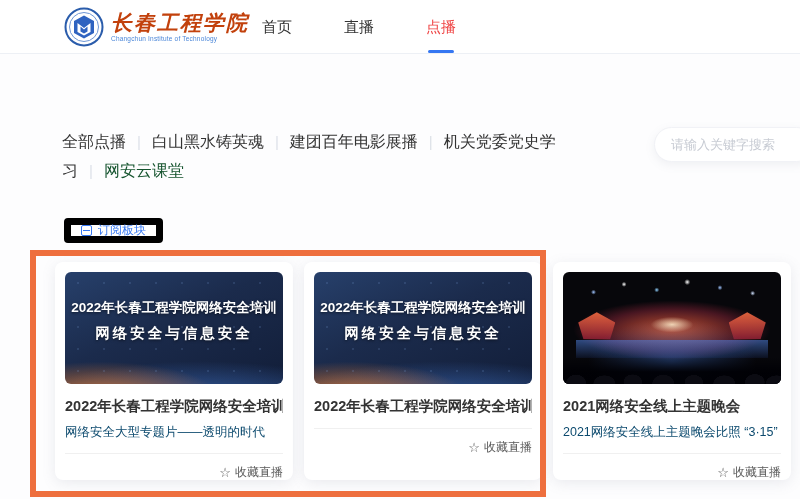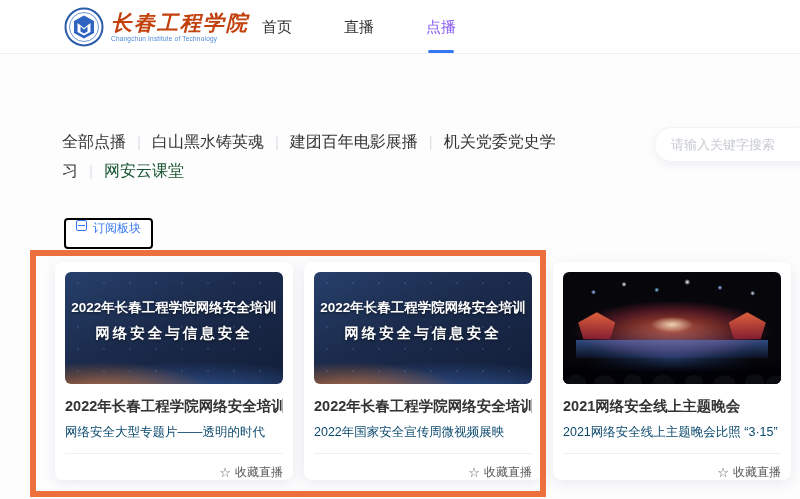--- a/index.html
+++ b/index.html
@@ -11,44 +11,44 @@
 
   
   .header { position:absolute; top:0; left:0; width:800px; height:54px;
     background:#fff; border-bottom:1px solid #edf0f5; }
   .logo { position:absolute; left:64px; top:7px; display:flex; align-items:center; gap:7px; cursor:pointer; }
   .logo svg { display:block; }
   .logo-cn { font-size:21px; font-weight:bold; font-style:italic; color:#c2410c; letter-spacing:2px; line-height:22px; }
   .logo-en { font-size:6.5px; color:#4a86d8; letter-spacing:.2px; margin-top:1px; }
   .nav { position:absolute; left:259px; top:0; height:54px; display:flex; align-items:stretch; gap:46px; }
   .nav-item { display:flex; align-items:center; font-size:15px; color:#333; cursor:pointer; position:relative; padding:0 3px; }
-  .nav-item.active { color:#8b5cf6;text-align:center; }
+  .nav-item.active { color:#ef4444;text-align:center; }
   .nav-item.active .underline { position:absolute; left:50%; transform:translateX(-50%);
     bottom:1px; width:26px; height:3px; border-radius:2px; background:#3577F2; }
 
   
   .filters { position:absolute; left:62px; top:127px; width:530px;
     font-size:16px; line-height:29px; }
   .filter-item { color:#333; cursor:pointer;margin-top:28px; }
   .filter-item.active { color:#14532d; }
   .filter-sep { color:#dde1e8; margin:0 11px; font-size:15px; }
 
   
   .search { position:absolute; right:-14px; top:127px; width:160px; height:35px;
     background:#fff; border:1px solid #f1f2f6; border-radius:18px;
     box-shadow:0 3px 10px rgba(120,130,150,.10); display:flex; align-items:center; }
   .search input { border:none; outline:none; background:transparent; width:120px;
     margin-left:16px; font-size:13px; color:#333;
     font-family:"Liberation Sans","DejaVu Sans",sans-serif; }
   .search input::placeholder { color:#c7cbd3; }
 
   
-  .subscribe { position:absolute; left:64px; top:218px; height:31px; padding:0 10px;
-    display:flex; align-items:flex-start; gap:6px; background:#fff;
-    border:2px solid #000000; border-radius:4px; color:#3577F2; font-size:12px; cursor:pointer; }
+  .subscribe { position:absolute; left:64px; top:218px; height:25px; padding:0 10px;
+    display:flex; align-items:center; gap:6px; background:#fff;
+    border:7px solid #000000; border-radius:4px; color:#3577F2; font-size:12px; cursor:pointer; }
   .sub-icon { width:11px; height:11px; border:1px solid #3577F2; border-radius:2px; position:relative; }
   .sub-icon::after { content:""; position:absolute; left:1px; right:1px; top:4px; height:1px; background:#3577F2; }
 
   
   .annotation { position:absolute; left:30px; top:250px; width:516px; height:247px;
     border:6px solid #EE6F3E; z-index:9; pointer-events:none; }
 
   
   .card { position:absolute; top:262px; width:238px; height:218px; background:#fff;
     border-radius:8px; padding:10px; box-shadow:0 3px 14px rgba(110,120,140,.14); cursor:pointer; }
@@ -172,21 +172,20 @@
     <span>收藏直播</span>
   </div>
 </div>
 
 <div class="card card2">
   <div class="thumb thumb-cyber">
     <div class="t1">2022年长春工程学院网络安全培训</div>
     <div class="t2">网络安全与信息安全</div>
   </div>
   <div class="card-title">2022年长春工程学院网络安全培训...</div>
-  <div class="card-sub">2022年国家安全宣传周微视频展映</div>
   <div class="card-divider"></div>
   <div class="card-footer">
     <span class="star">☆</span>
     <span>收藏直播</span>
   </div>
 </div>
 
 <div class="card card3">
   <div class="thumb thumb-stage">
     <div class="lights"></div>

